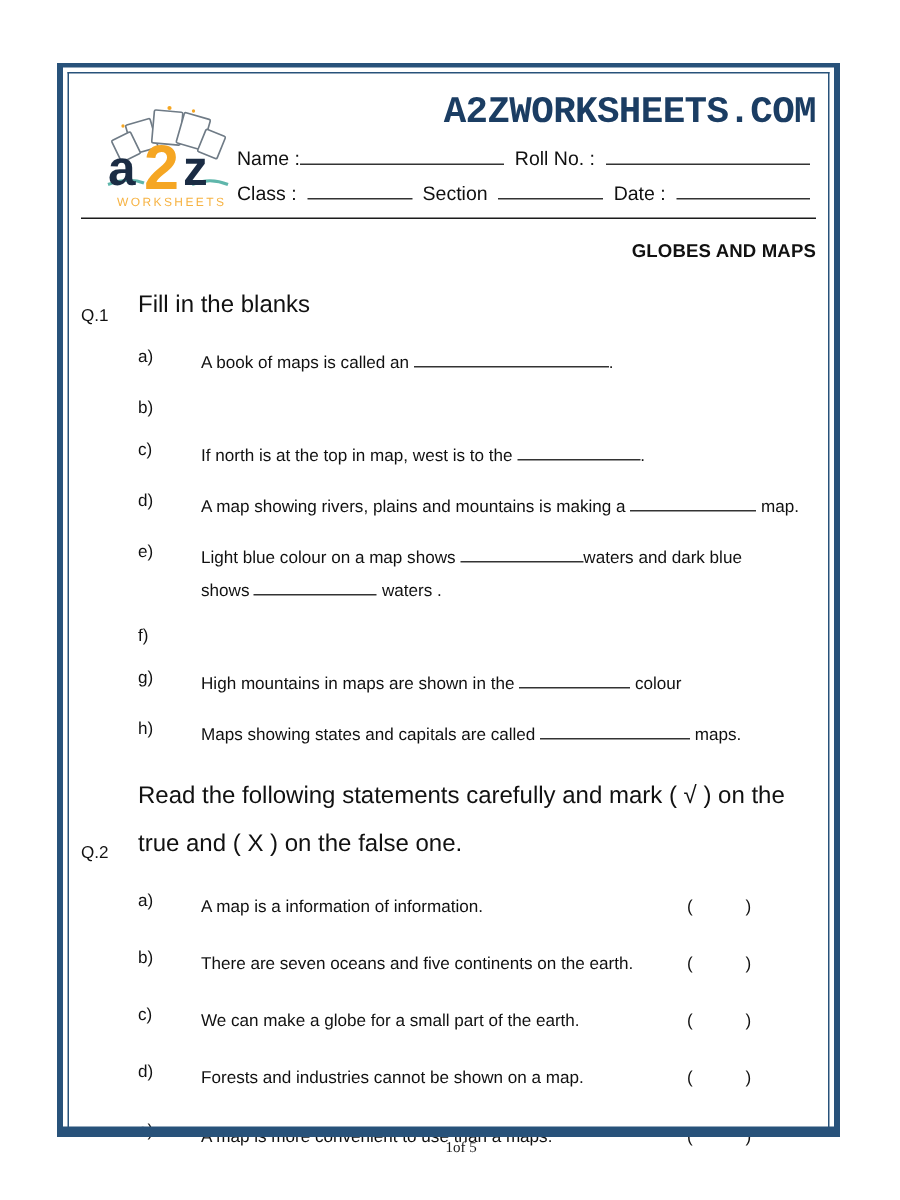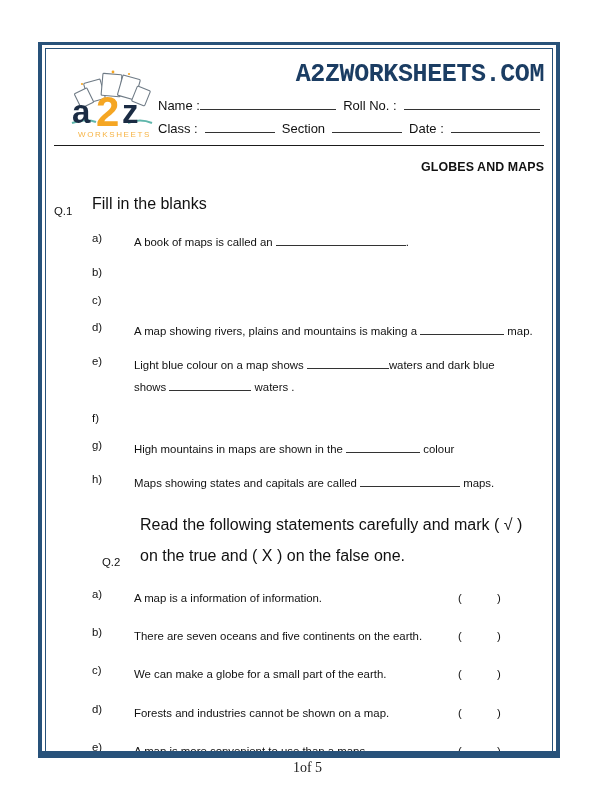--- a/index.html
+++ b/index.html
@@ -170,29 +170,29 @@
   .tf .itext { position: relative; }
   .brk {
     position: absolute;
     font-size: 11.4px;
     top: 0;
   }
   .brk.l { left: 324px; }
   .brk.r { left: 363px; }
 
   .q2head .qtext { padding-right: 2px; }
-  .q2head .qnum { width: 38px; margin-left: 48px; }
+  .q2head .qnum { width: 38px; }
 
   .footer {
     position: absolute;
     left: 15px;
     right: 0;
     top: 760px;
     text-align: center;
-    font-size: 14px;
+    font-size: 10px;
     color: #1b1b1b;
     font-family: "Liberation Serif", serif;
   }
 </style>
 </head>
 <body>
 
 <div class="page">
   <div class="page-inner">
 
@@ -268,20 +268,21 @@
           <span class="ilabel">a)</span>
           <span class="itext"><span>A book of maps is called an </span><span class="blank" style="width:130px"></span><span>.</span></span>
         </div>
 
         <div class="item">
           <span class="ilabel">b)</span>
         </div>
 
         <div class="item">
           <span class="ilabel">c)</span>
+          <span class="itext"><span>If north is at the top in map, west is to the </span><span class="blank" style="width:82px"></span><span>.</span></span>
         </div>
 
         <div class="item">
           <span class="ilabel">d)</span>
           <span class="itext"><span>A map showing rivers, plains and mountains is making a </span><span class="blank" style="width:84px"></span><span> map.</span></span>
         </div>
 
         <div class="item">
           <span class="ilabel">e)</span>
           <span class="itext"><span>Light blue colour on a map shows </span><span class="blank" style="width:82px"></span><span>waters and dark blue</span><br><span>shows </span><span class="blank" style="width:82px"></span><span> waters .</span></span>

